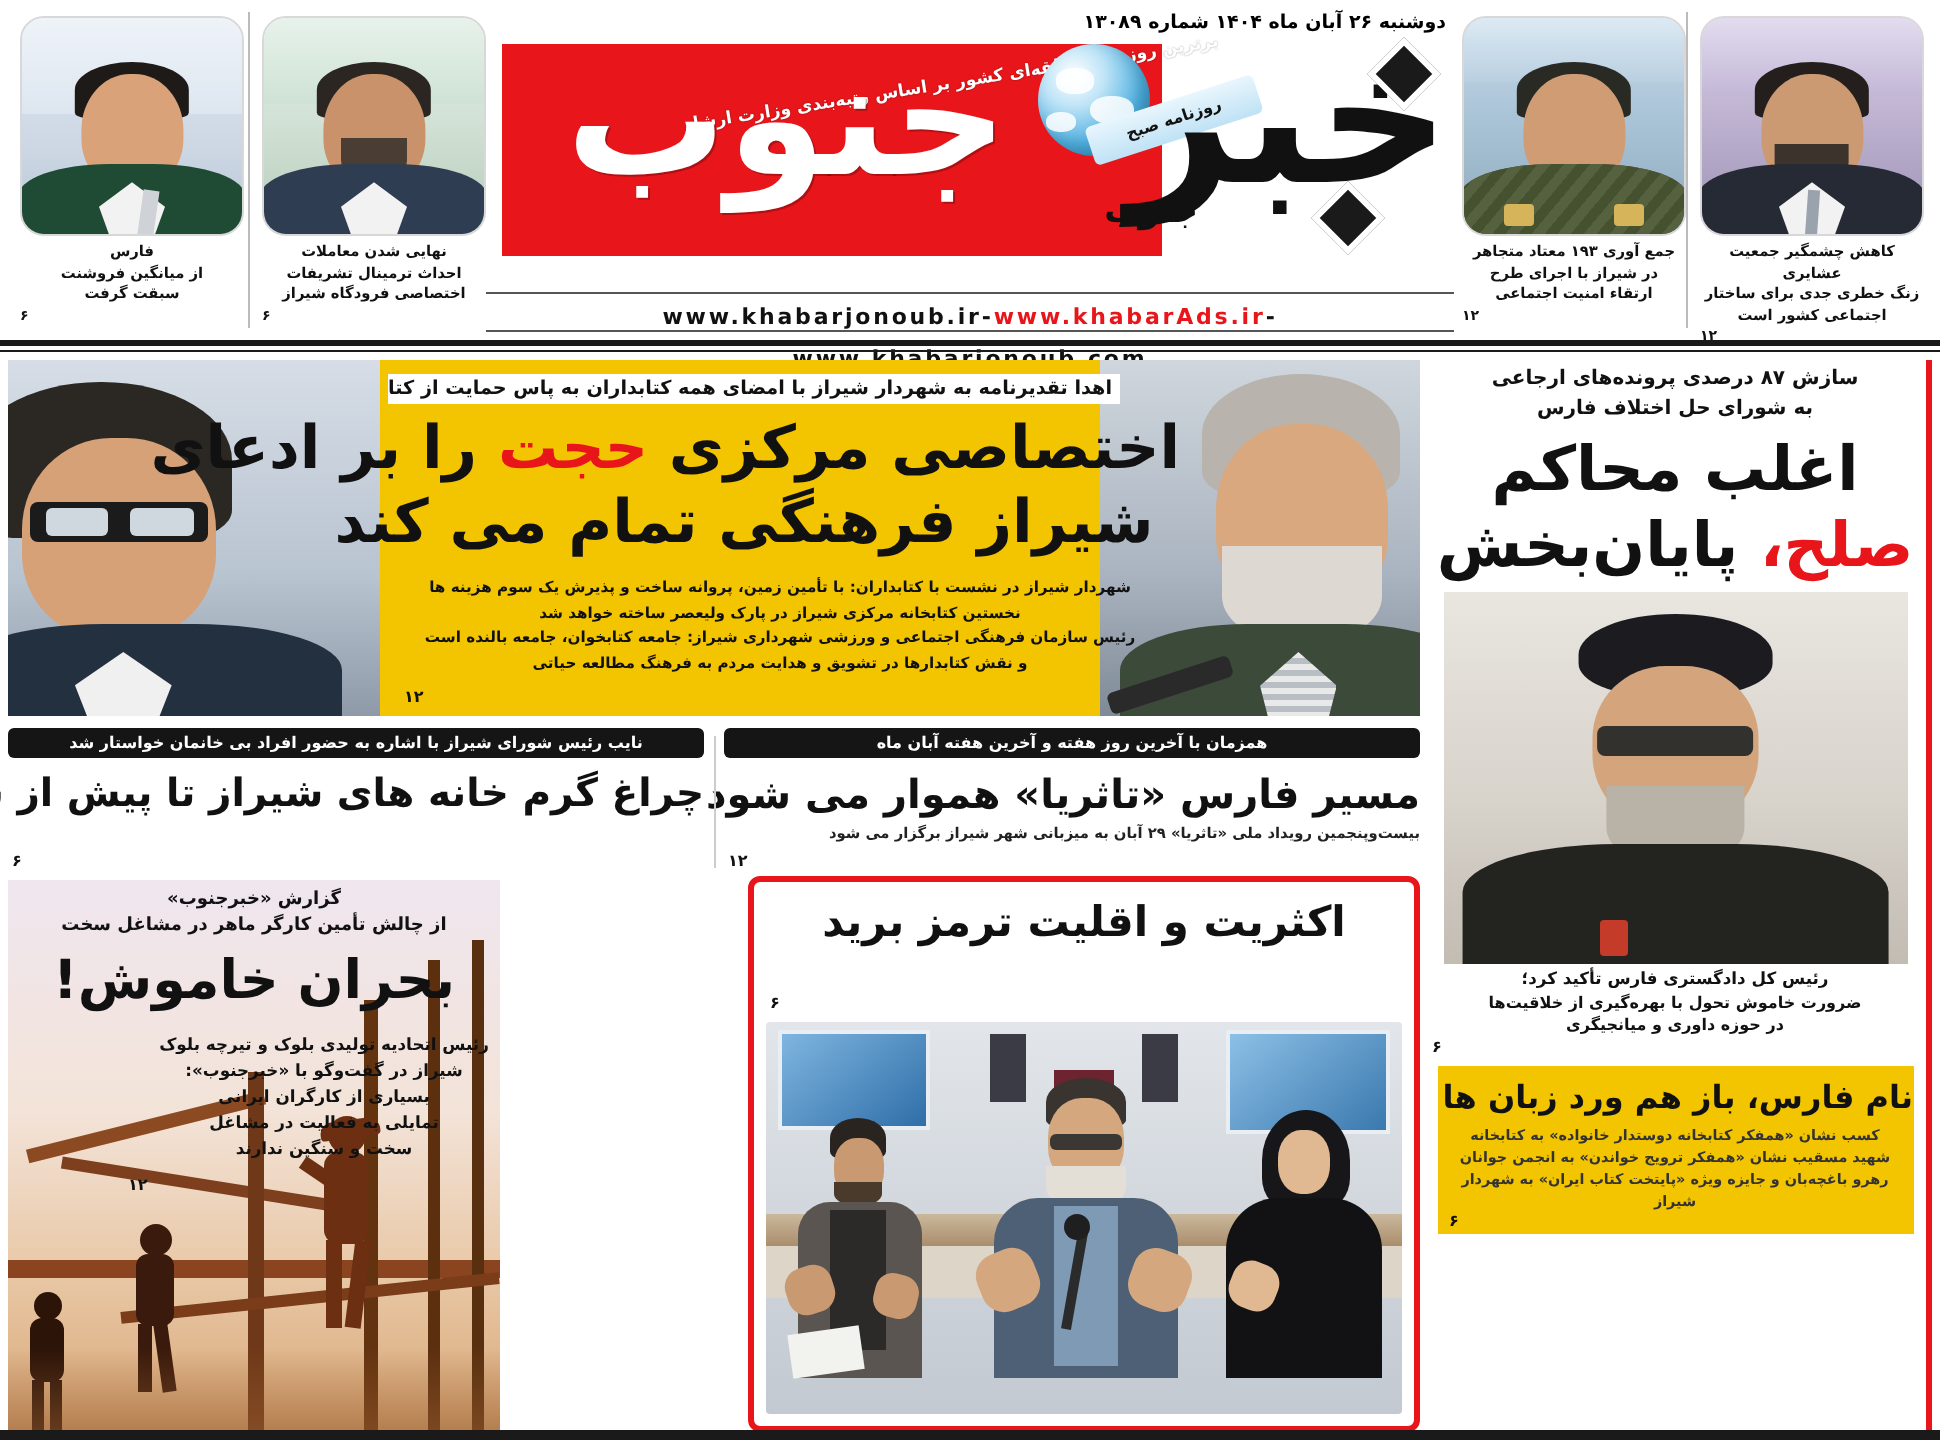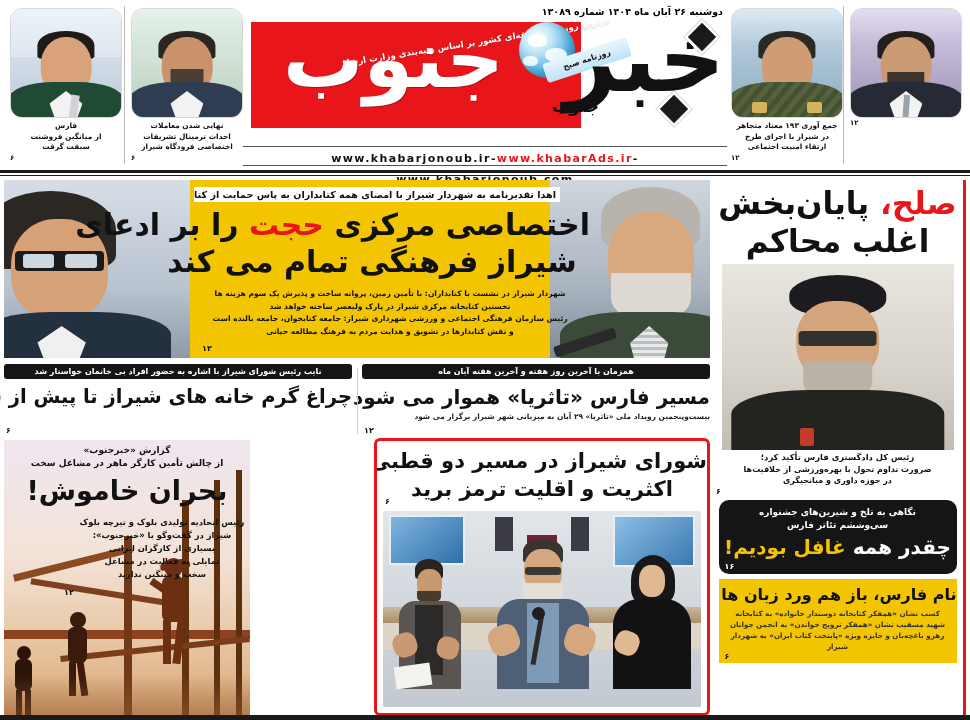--- a/index.html
+++ b/index.html
@@ -550,20 +550,23 @@
           <div class="bg" style="background:linear-gradient(180deg,#d8cfe4 0%,#bcb0cf 50%,#9e92b4 100%);"></div>
           <div style="position:absolute;left:0;top:0;width:100%;height:34%;background:linear-gradient(180deg,#e3dcef,#c4b9d8);"></div>
           <div class="hair" style="background:#241f1c;"></div>
           <div class="head" style="background:#cb9a72;"></div>
           <div style="position:absolute;left:50%;top:58%;width:34%;height:18%;transform:translateX(-50%);background:#3b332c;border-radius:0 0 50% 50%;"></div>
           <div class="body" style="background:#252a35;"></div>
           <div class="shirt"></div>
           <div style="position:absolute;left:50%;bottom:-2%;width:5%;height:22%;background:#9aa3ad;transform:translateX(-50%) rotate(4deg);"></div>
         </div>
       </div>
+      <div class="cap" style="white-space:pre-line;">کاهش چشمگیر جمعیت عشایری
+زنگ خطری جدی برای ساختار
+اجتماعی کشور است</div>
       <div class="pgno">۱۲</div>
     </div>
 
     <div class="masthead">
       <div class="dateline">دوشنبه ۲۶ آبان ماه ۱۴۰۴ شماره ۱۳۰۸۹</div>
 
       <div class="redblock"></div>
 
       <div class="tagline">برترین روزنامه منطقه‌ای کشور بر اساس رتبه‌بندی وزارت ارشاد</div>
 
@@ -630,50 +633,46 @@
 
     <div class="lead-body" style="white-space:pre-line;">شهردار شیراز در نشست با کتابداران: با تأمین زمین، پروانه ساخت و پذیرش یک سوم هزینه ها
 نخستین کتابخانه مرکزی شیراز در پارک ولیعصر ساخته خواهد شد
 رئیس سازمان فرهنگی اجتماعی و ورزشی شهرداری شیراز: جامعه کتابخوان، جامعه بالنده است
 و نقش کتابدارها در تشویق و هدایت مردم به فرهنگ مطالعه حیاتی</div>
     <div class="lead-pg">۱۲</div>
   </div>
 
   <div class="rightcol">
 
+    <div class="rc-kicker" style="white-space:pre-line;">سازش ۸۷ درصدی پرونده‌های ارجاعی
+به شورای حل اختلاف فارس</div>
 
     <div class="rc-head">
+      <div class="l">اغلب محاکم</div>
       <div class="l"><span class="hl">صلح،</span><span> پایان‌بخش</span></div>
-      <div class="l">اغلب محاکم</div>
     </div>
 
     <div class="rc-photo">
       <div class="scene" style="background:linear-gradient(180deg,#e9e6e0 0%,#d8d3cb 55%,#c2bcb3 100%);">
         <div style="position:absolute;left:50%;top:6%;width:42%;height:22%;transform:translateX(-50%);background:#1c1c20;border-radius:50% 50% 40% 40%;"></div>
         <div style="position:absolute;left:50%;top:20%;width:36%;height:44%;transform:translateX(-50%);background:#d4a57c;border-radius:44% 44% 46% 46%;"></div>
         <div style="position:absolute;left:50%;top:36%;width:34%;height:8%;transform:translateX(-50%);background:#33312e;border-radius:4px;"></div>
         <div style="position:absolute;left:50%;top:52%;width:30%;height:22%;transform:translateX(-50%);background:#b9b2a6;border-radius:0 0 50% 50%;"></div>
         <div style="position:absolute;left:50%;bottom:-4%;width:92%;height:36%;transform:translateX(-50%);background:#23231f;border-radius:36% 36% 0 0;"></div>
         <div style="position:absolute;left:34%;bottom:2%;width:6%;height:10%;background:#c43b2a;border-radius:2px;"></div>
       </div>
     </div>
 
     <div class="rc-cap">
       <div class="t">رئیس کل دادگستری فارس تأکید کرد؛</div>
-      <div style="white-space:pre-line;">ضرورت تداوم تحول با بهره‌ورزشی از خلاقیت‌ها
+      <div style="white-space:pre-line;">ضرورت خاموش تحول با بهره‌گیری از خلاقیت‌ها
 در حوزه داوری و میانجیگری</div>
     </div>
     <div class="rc-pg">۶</div>
 
-    <div class="blackbox">
-      <div class="k" style="white-space:pre-line;">نگاهی به تلخ و شیرین‌های جشنواره
-سی‌وششم تئاتر فارس</div>
-      <div class="h"><span>چقدر همه </span><span class="y">غافل بودیم!</span></div>
-      <div class="pg">۱۶</div>
-    </div>
 
     <div class="yellowbox">
       <div class="h">نام فارس، باز هم ورد زبان ها شد</div>
       <div class="b" style="white-space:pre-line;">کسب نشان «همفکر کتابخانه دوستدار خانواده» به کتابخانه
 شهید مسقیب نشان «همفکر ترویج خواندن» به انجمن جوانان
 رهرو باغچه‌بان و جایزه ویژه «پایتخت کتاب ایران» به شهردار شیراز</div>
       <div class="pg">۶</div>
     </div>
   </div>
 
@@ -737,21 +736,20 @@
     <div class="b" style="white-space:pre-line;">رئیس اتحادیه تولیدی بلوک و تیرچه بلوک
 شیراز در گفت‌وگو با «خبرجنوب»:
 بسیاری از کارگران ایرانی
 تمایلی به فعالیت در مشاغل
 سخت و سنگین ندارند</div>
     <div class="pg">۱۲</div>
   </div>
 
   <div class="redbox">
     <div class="h">
-      <div class="l">شورای شیراز در مسیر دو قطبی</div>
       <div class="l">اکثریت و اقلیت ترمز برید</div>
     </div>
     <div class="pg">۶</div>
 
     <div class="photo">
       <div class="scene" style="background:linear-gradient(180deg,#e2e6ea 0%,#d2d7dd 48%,#c3c9d1 100%);">
 
         <div style="position:absolute;left:6px;top:4px;width:72px;height:46px;background:linear-gradient(140deg,#7fb6e0,#2f6ea8);border:2px solid #e8eef3;"></div>
         <div style="position:absolute;right:6px;top:4px;width:78px;height:48px;background:linear-gradient(140deg,#8cc0e6,#3a78ae);border:2px solid #e8eef3;"></div>
         <div style="position:absolute;left:112px;top:6px;width:18px;height:34px;background:#3b3b45;"></div>

